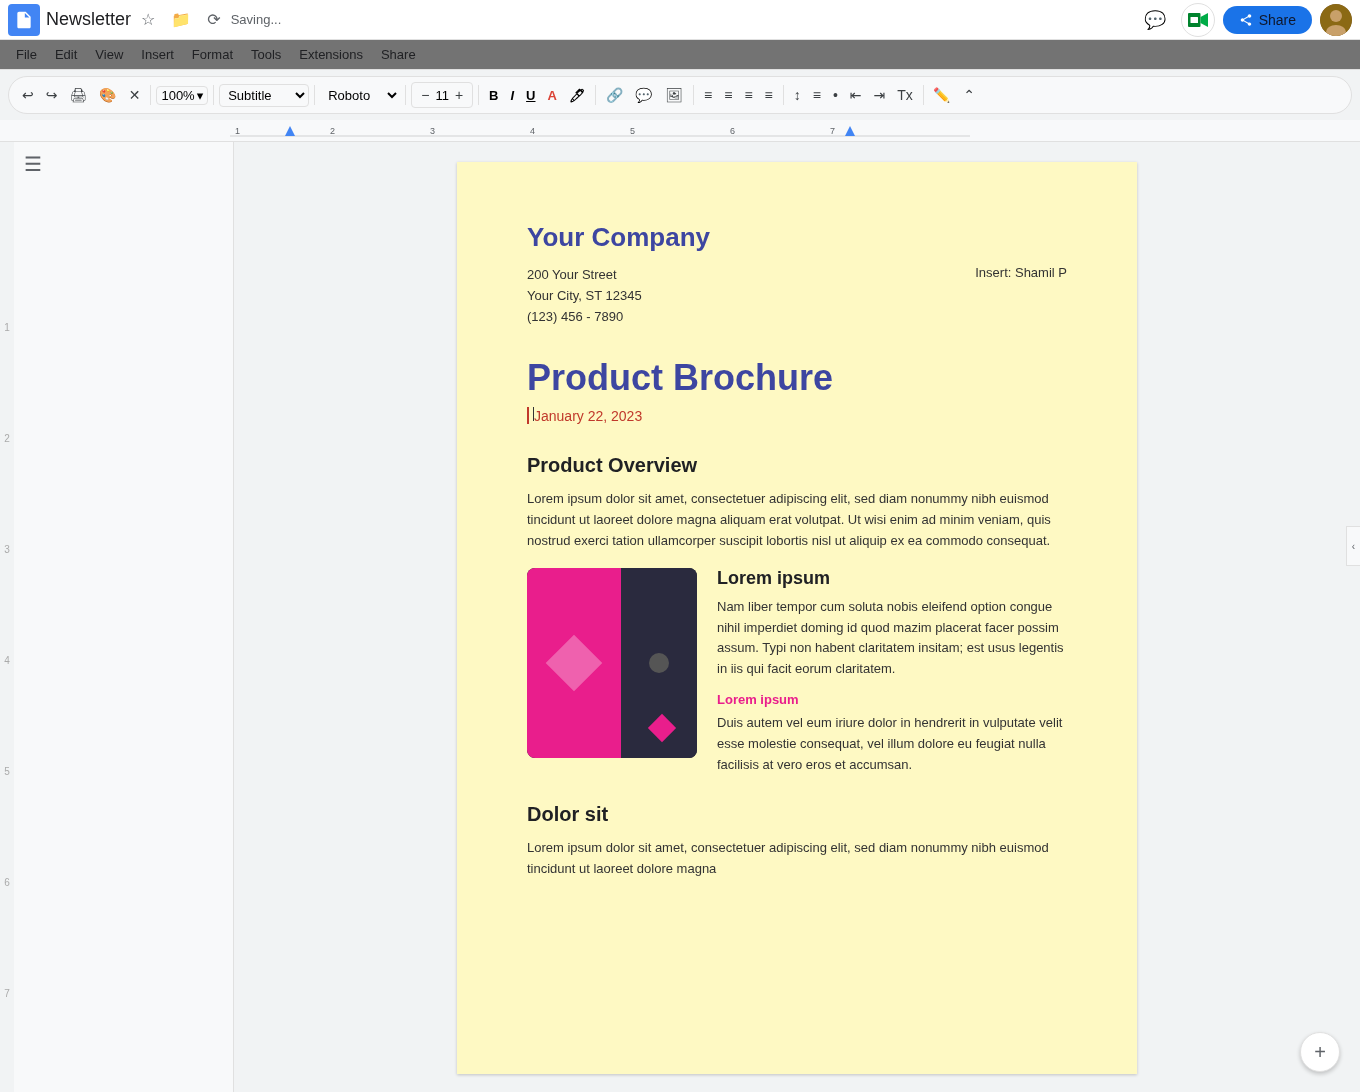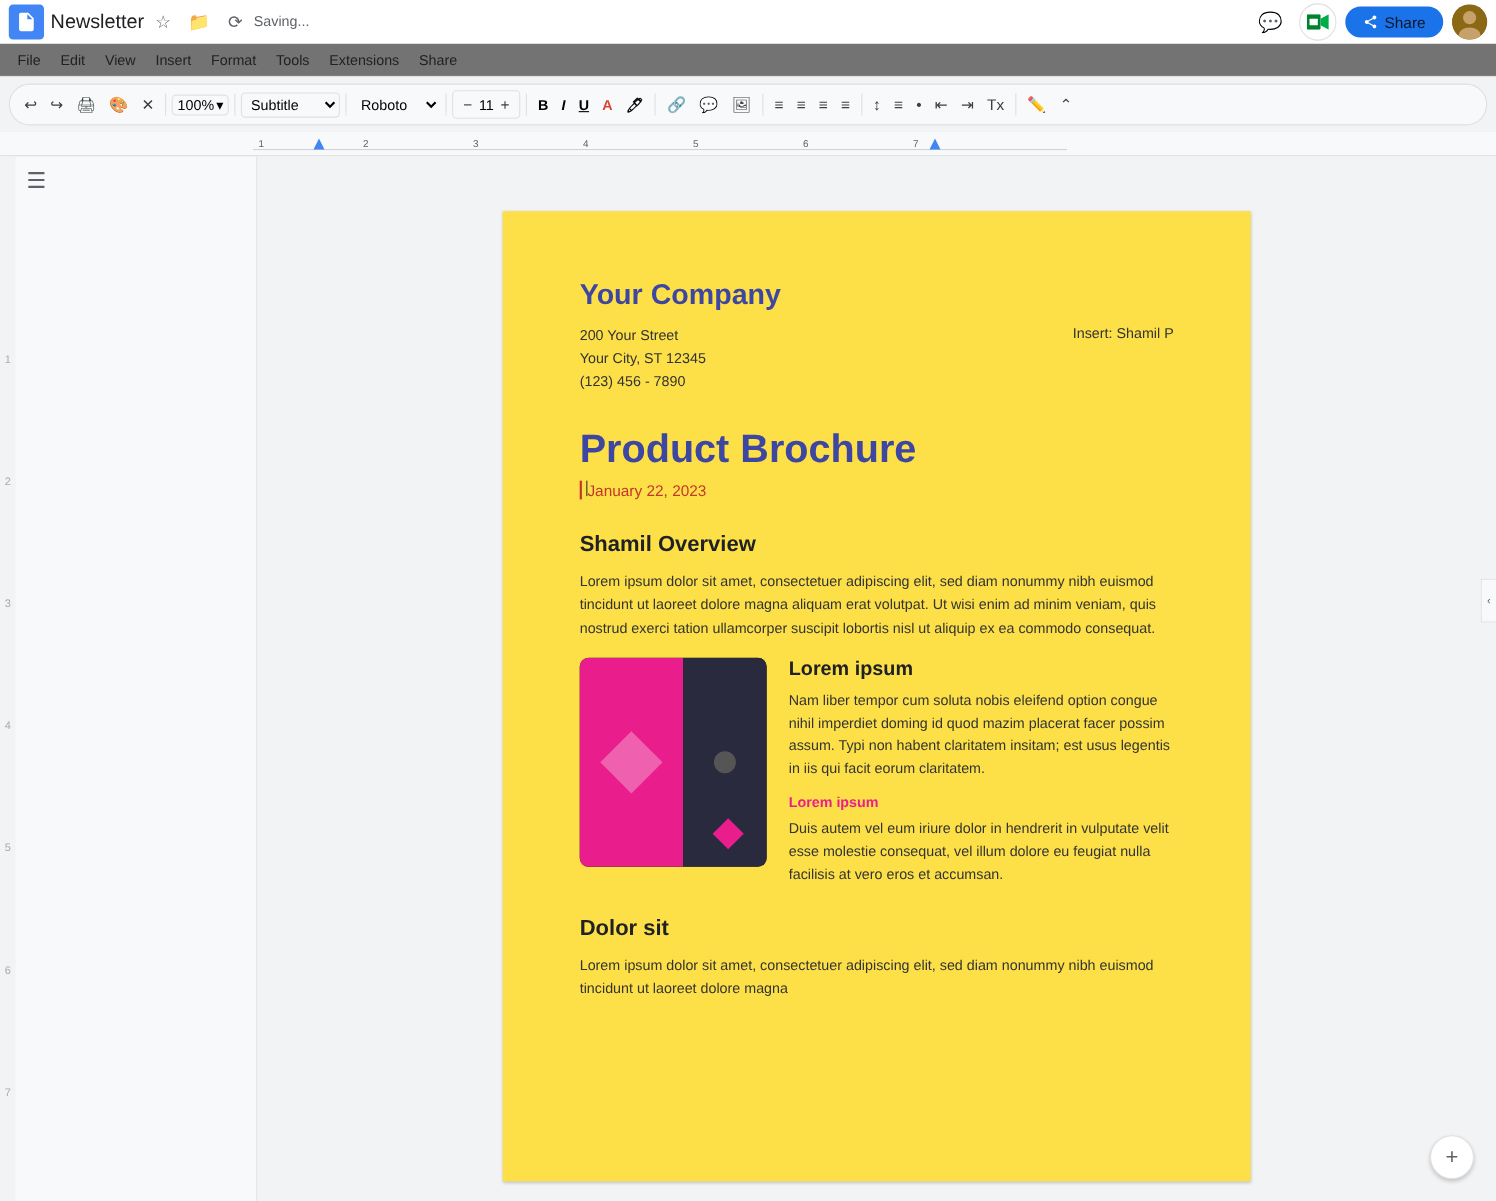--- a/index.html
+++ b/index.html
@@ -146,26 +146,25 @@
     
     .doc-area {
       flex: 1;
       overflow-y: auto;
       background: #f1f3f4;
       padding: 20px 60px;
       display: flex;
       justify-content: center;
     }
     .page {
-      background: #fde047;
+      background: #fef9c3;
       width: 680px;
       min-height: 880px;
       box-shadow: 0 1px 3px rgba(0,0,0,0.2);
       padding: 60px 70px 60px 70px;
-      margin-top: 30px;
     }
 
     
     .company-name {
       font-size: 26px;
       color: #3d46a1;
       font-weight: bold;
       margin-bottom: 12px;
     }
     .address-block {
@@ -462,21 +461,21 @@
           <div>Your City, ST 12345</div>
           <div>(123) 456 - 7890</div>
         </div>
         <div class="author-text">Insert: Shamil P</div>
       </div>
 
       <div class="doc-title-heading" style="color:#3d46a1;">Product Brochure</div>
 
       <div class="doc-date"><span class="cursor"></span>January 22, 2023</div>
 
-      <div class="section-heading">Shamil Overview</div>
+      <div class="section-heading">Product Overview</div>
       <div class="body-text">Lorem ipsum dolor sit amet, consectetuer adipiscing elit, sed diam nonummy nibh euismod tincidunt ut laoreet dolore magna aliquam erat volutpat. Ut wisi enim ad minim veniam, quis nostrud exerci tation ullamcorper suscipit lobortis nisl ut aliquip ex ea commodo consequat.</div>
 
       <div class="two-col-section">
 
         <div class="phone-image">
           <div class="phone-notch"></div>
           <div class="phone-screen-pink">
             <div class="phone-diamond"></div>
           </div>
           <div class="phone-screen-dark">

